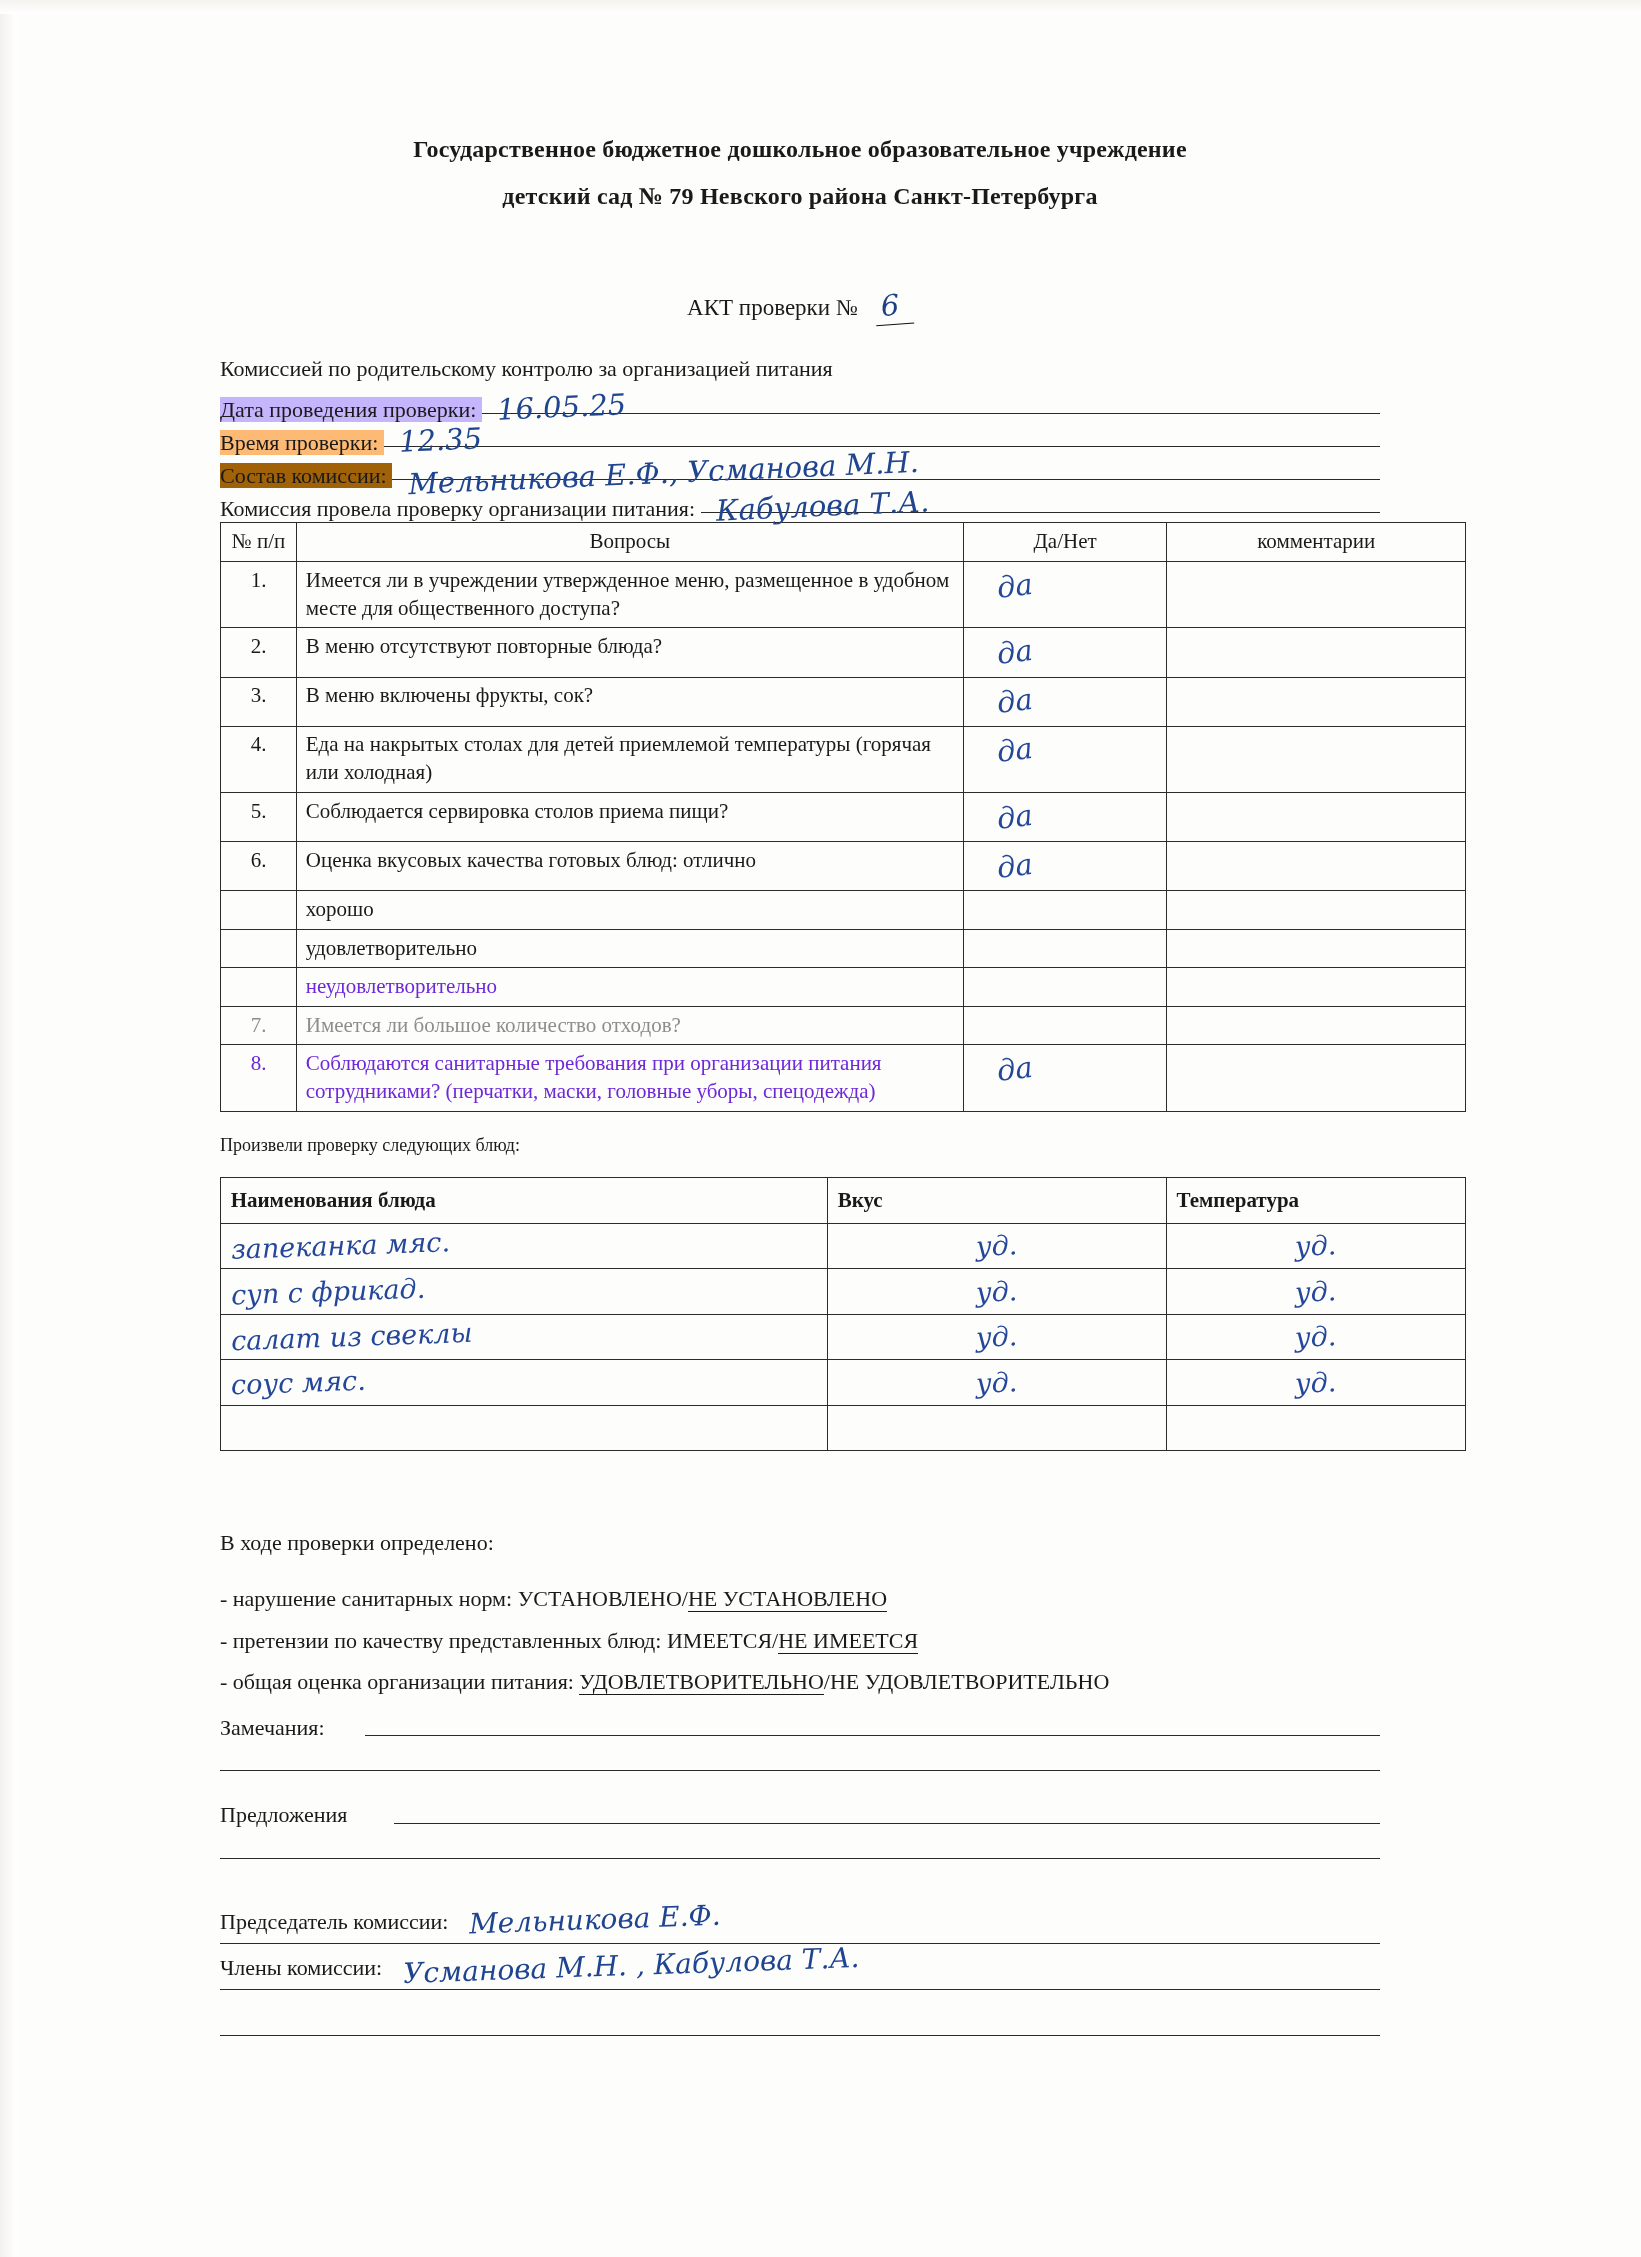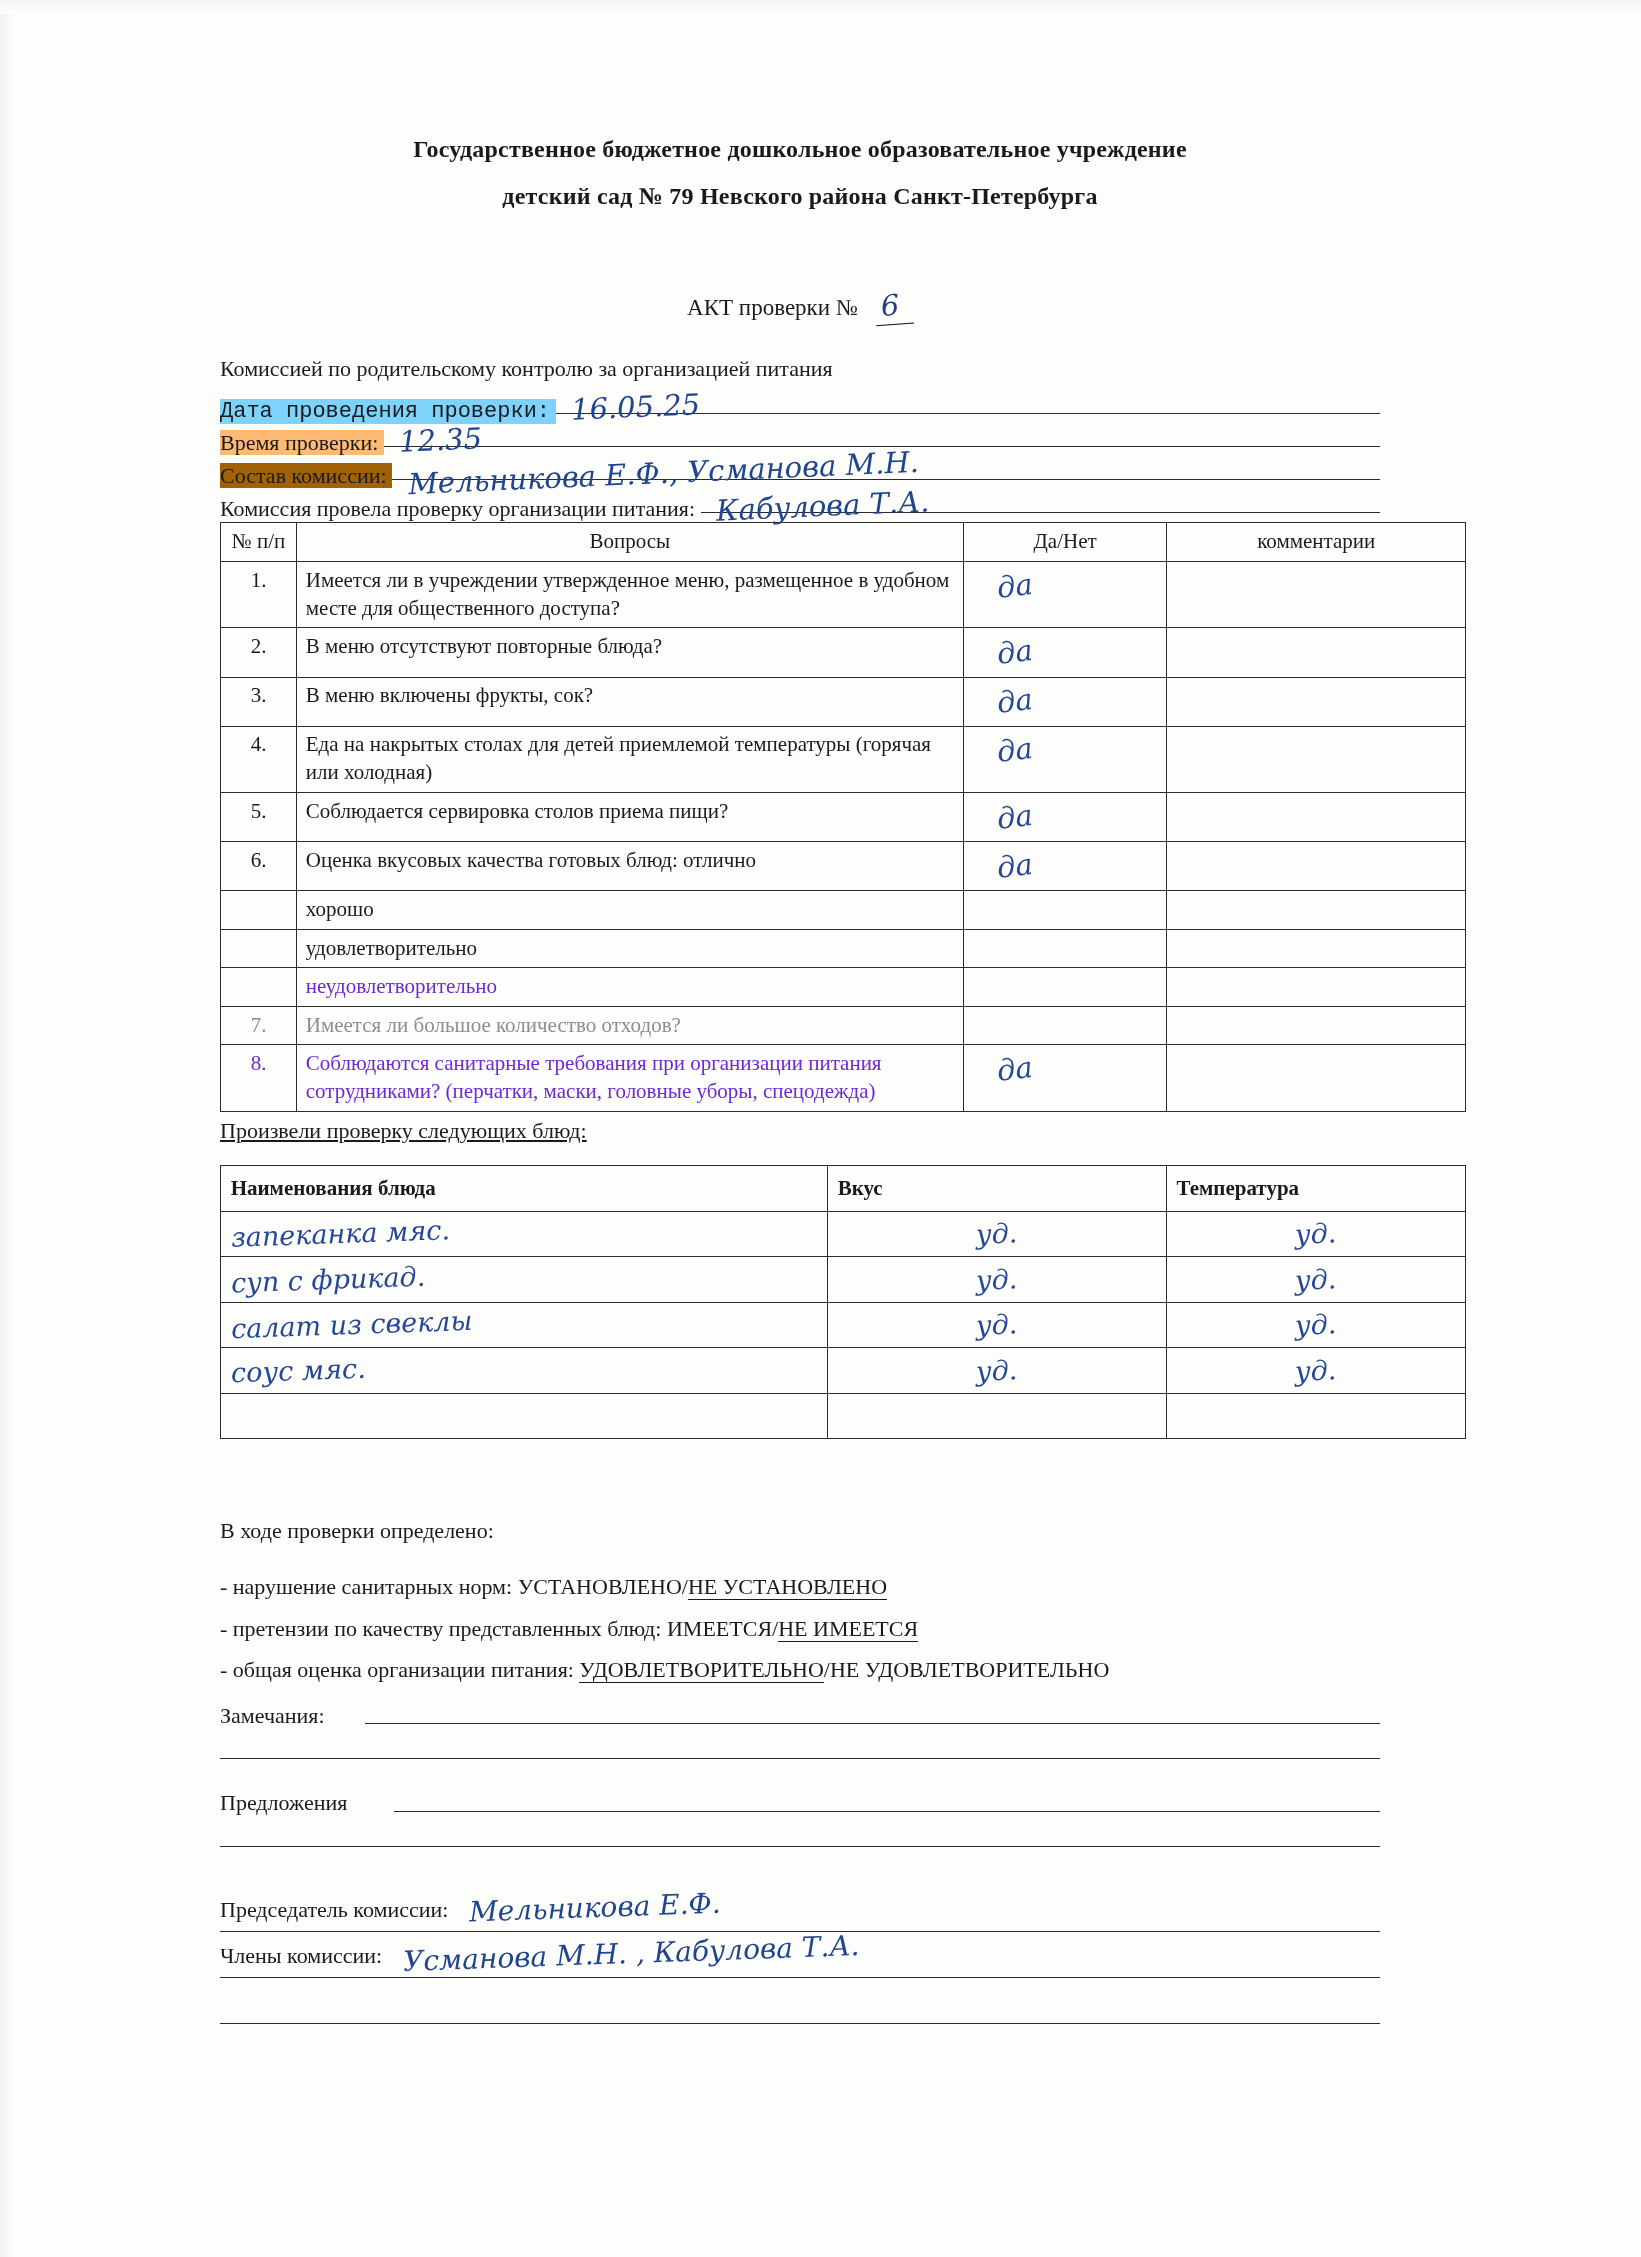--- a/index.html
+++ b/index.html
@@ -121,23 +121,22 @@
   .hwyes {
     font-family: "DejaVu Serif", serif;
     font-style: italic;
     font-size: 29px;
     color: #24479a;
     display: inline-block;
     transform: rotate(-7deg);
     margin-left: 25px;
   }
   .after-table {
-    font-size: 22px;
-    margin-top: 6px;
-    text-decoration: underline;
+    font-size: 18px;
+    margin-top: 23px;
   }
   table.dish {
     margin-top: 21px;
     border-collapse: collapse;
     width: 1246px;
     font-size: 21px;
   }
   table.dish th, table.dish td {
     border: 1.4px solid #2b2b2b;
     padding: 5.8px 9.7px;
@@ -210,21 +209,21 @@
       <span class="act-number">6</span>
     </div>
 
     <div class="info-block">
       <div class="info-row">
         <span class="lbl">Комиссией по родительскому контролю за организацией питания</span>
       </div>
 
       <div class="info-row">
         <span class="rule" style="left:0;right:0;"></span>
-        <span class="lbl" style="position:relative;z-index:2;background:#7dd3fc;padding-right:5.8px;font-family:Liberation Mono, monospace;">Дата проведения проверки:</span>
+        <span class="lbl" style="position:relative;z-index:2;background:#c4b5fd;padding-right:5.8px;">Дата проведения проверки:</span>
         <span class="hw hw-lg ml">16.05.25</span>
       </div>
 
       <div class="info-row">
         <span class="rule" style="left:0;right:0;"></span>
         <span class="lbl" style="position:relative;z-index:2;background:#fdba74;padding-right:5.8px;">Время проверки:</span>
         <span class="hw hw-lg ml">12.35</span>
       </div>
 
       <div class="info-row">

